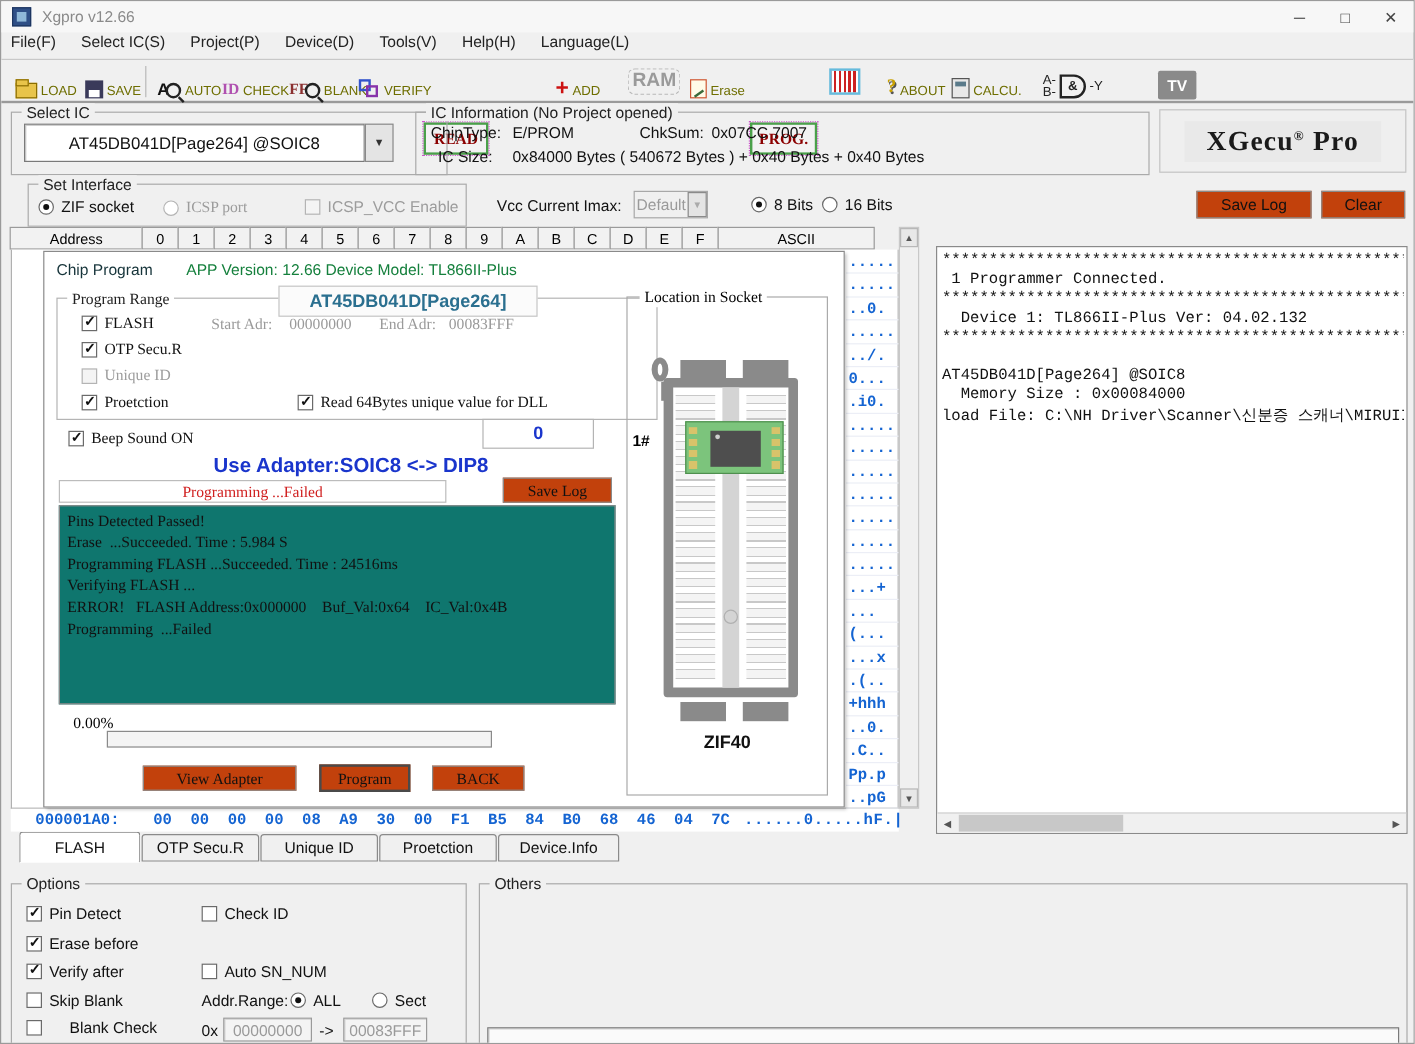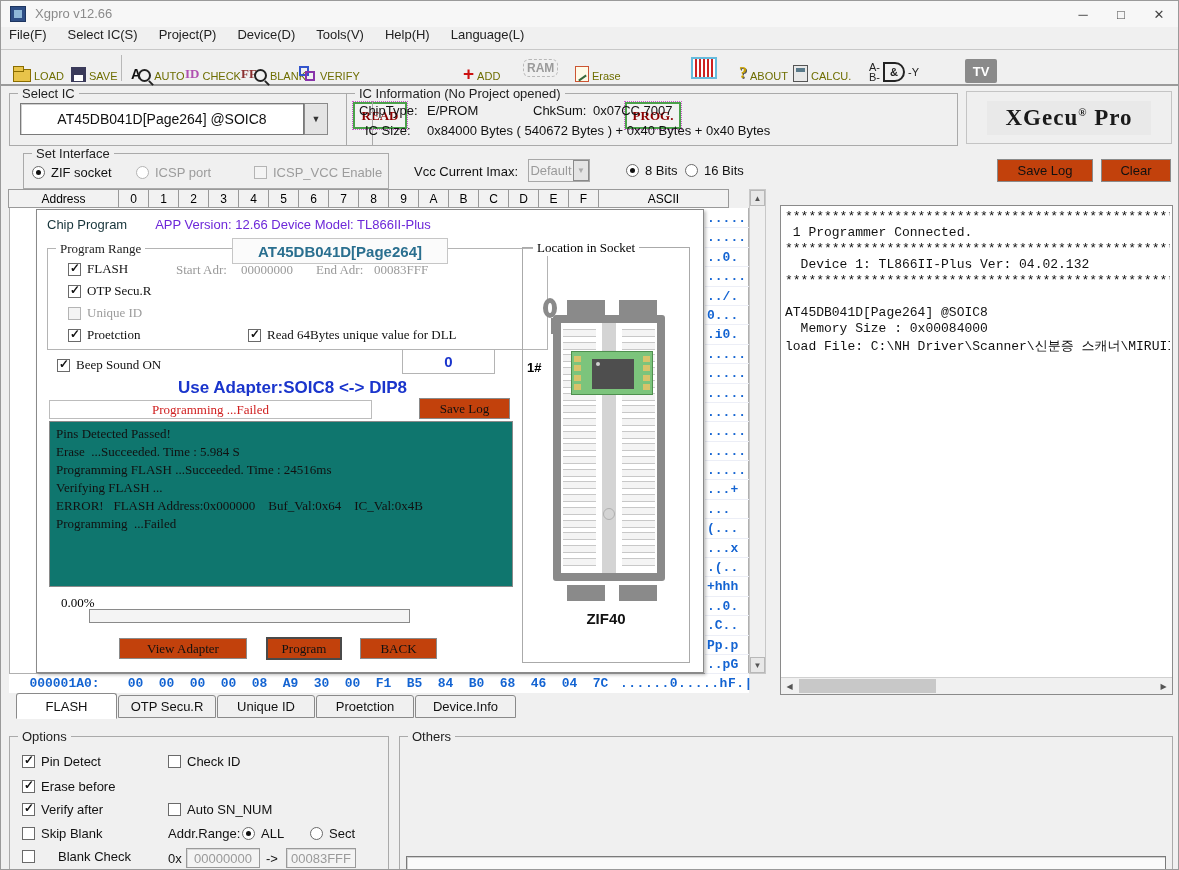--- a/index.html
+++ b/index.html
@@ -35,21 +35,21 @@
   .glyph-A { font-weight:bold; font-size:14px; color:#111; margin-right:-6px; }
   .glyph-ID { font-weight:bold; font-size:13px; color:#b050b0; font-family:"Liberation Serif", serif; }
   .glyph-FF { font-weight:bold; font-size:13px; color:#8b3030; font-family:"Liberation Serif", serif; margin-right:-6px; }
   .icon-verify { position:relative; width:18px; height:16px; }
   .icon-verify i { position:absolute; width:10px; height:10px; border:2px solid #3355cc; }
   .icon-verify i:last-child { left:6px; top:5px; border-color:#8833aa; }
   .tbtn { border:2px solid #4aa04a; outline:1px dotted #cc55cc; background:#f2f2f2;
           font-family:"Liberation Serif", serif; font-weight:bold; color:#8b0000; font-size:13px;
           display:flex; align-items:center; justify-content:center; }
   .glyph-plus { color:#cc1111; font-weight:bold; font-size:19px; line-height:16px; }
-  .glyph-ram { color:#9a9a9a; font-weight:bold; font-size:12px; border:1px dashed #b8b8b8; border-radius:6px; padding:1px 3px; }
+  .glyph-ram { color:#9a9a9a; font-weight:bold; font-size:16px; border:1px dashed #b8b8b8; border-radius:6px; padding:1px 3px; }
   .icon-erase { width:14px; height:16px; background:#fffbe8; border:1px solid #cc5533; position:relative; }
   .icon-erase::after { content:""; position:absolute; left:2px; bottom:2px; width:9px; height:2px; background:#3a6a3a; transform:rotate(-35deg); }
   .icon-chip { width:26px; height:22px; border:2px solid #66bbdd; background:repeating-linear-gradient(90deg,#fff 0 2px,#cc2222 2px 4px); }
   .glyph-q { color:#c8a000; font-weight:bold; font-size:16px; font-family:"Liberation Serif", serif; text-shadow:1px 1px 0 #555; }
   .icon-calc { width:15px; height:17px; background:#e8e8e8; border:1px solid #555; position:relative; }
   .icon-calc::after { content:""; position:absolute; left:2px; top:2px; width:9px; height:4px; background:#5a7a8a; }
   .icon-gate { display:flex; align-items:center; font-size:11px; color:#222; }
   .gate-io { display:flex; flex-direction:column; line-height:10px; font-size:11px; }
   .gate-body { width:22px; height:20px; border:2px solid #222; border-left:2px solid #222; border-radius:0 12px 12px 0; display:flex; align-items:center; justify-content:center; font-size:11px; font-weight:bold; }
   .icon-tv { width:32px; height:24px; background:#8a8a8a; border-radius:2px; color:#fff; font-weight:bold; font-size:13px; display:flex; align-items:center; justify-content:center; }
@@ -91,21 +91,21 @@
   .hex-addr { width:111px; text-align:center; }
   .hex-byte { width:31px; text-align:center; }
   .hex-ascii { width:131px; padding-left:4px; letter-spacing:0.5px; white-space:pre; }
 
   .vscroll { position:absolute; left:748px; top:188px; width:17px; height:485px; background:#f0f0f0; border:1px solid #c8c8c8; }
   .varrow { position:absolute; left:0; width:15px; height:16px; display:flex; align-items:center; justify-content:center; font-size:8px; color:#555; background:#e8e8e8; border:1px solid #b8b8b8; }
 
   
   .dialog { position:absolute; left:35px; top:208px; width:668px; height:464px; background:#fff; border:1px solid #8a8a8a; box-shadow:2px 2px 3px rgba(0,0,0,0.25); }
   .dlg-title { position:absolute; left:10px; top:7px; font-size:13px; color:#16343a; display:flex; }
-  .dlg-sub { margin-left:28px; color:#6d28d9; }
+  .dlg-sub { margin-left:28px; color:#15803d; }
   .devname { position:absolute; left:195px; top:28px; width:216px; height:26px; background:#fbfbfb; border:1px solid #c6c6c6; z-index:2;
              display:flex; align-items:center; justify-content:center; font-weight:bold; font-size:15px; color:#2a6f8f; }
   .grey-lbl { color:#9a9a9a; font-family:"Liberation Serif", serif; font-size:13px; position:absolute; }
   .count-box { position:absolute; left:365px; top:139px; width:93px; height:25px; border:1px solid #b4b4b4;
                display:flex; align-items:center; justify-content:center; font-weight:bold; font-size:15px; color:#1a35cc; }
   .adapter-note { position:absolute; left:0; top:168px; width:511px; text-align:center; font-weight:bold; font-size:17px; color:#1a35cc; }
   .status-box { position:absolute; left:12px; top:190px; width:323px; height:19px; background:#fff; border:1px solid #bcbcbc;
                 display:flex; align-items:center; justify-content:center; font-family:"Liberation Serif", serif; font-size:13px; color:#d02020; }
   .dlg-log { position:absolute; left:12px; top:211px; width:464px; height:166px; background:#0f766e; border:1px solid #8a8a8a;
              padding:3px 6px; font-family:"Liberation Serif", serif; font-size:13px; line-height:18px; color:#111; overflow:hidden; }
@@ -263,21 +263,21 @@
       <span>XGecu</span><sup>®</sup><span> Pro</span>
     </div>
   </div>
 
   <div class="group" style="left:22px; top:152px; width:366px; height:36px;">
     <span class="glabel">Set Interface</span>
     <div class="radio selected" style="left:8px; top:11px;">
       <span class="dot"></span>
         <span>ZIF socket</span>
     </div>
-    <div class="radio disabled" style="left:112px; top:11px;">
+    <div class="radio disabled" style="left:112px; top:11px;font-family:Liberation Serif, serif;">
       <span class="dot"></span>
         <span>ICSP port</span>
     </div>
     <div class="cb disabled" style="left:230px; top:11px;">
       <span class="box"></span>
         <span>ICSP_VCC Enable</span>
     </div>
   </div>
   <span class="lbl" style="left:413px; top:163px;">Vcc Current Imax:</span>
   <div class="abs" style="left:527px; top:158px; width:62px; height:23px; background:#f0f0f0; border:1px solid #a8a8a8; display:flex; align-items:center;">

